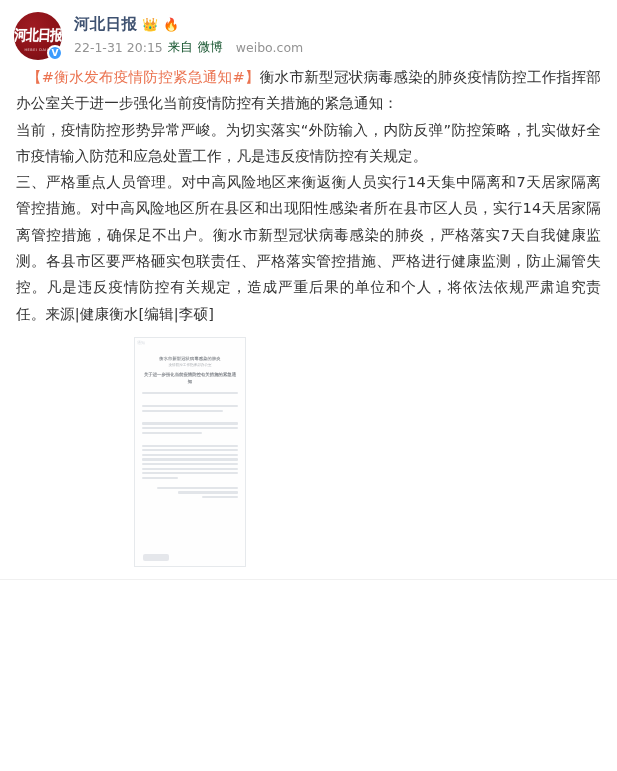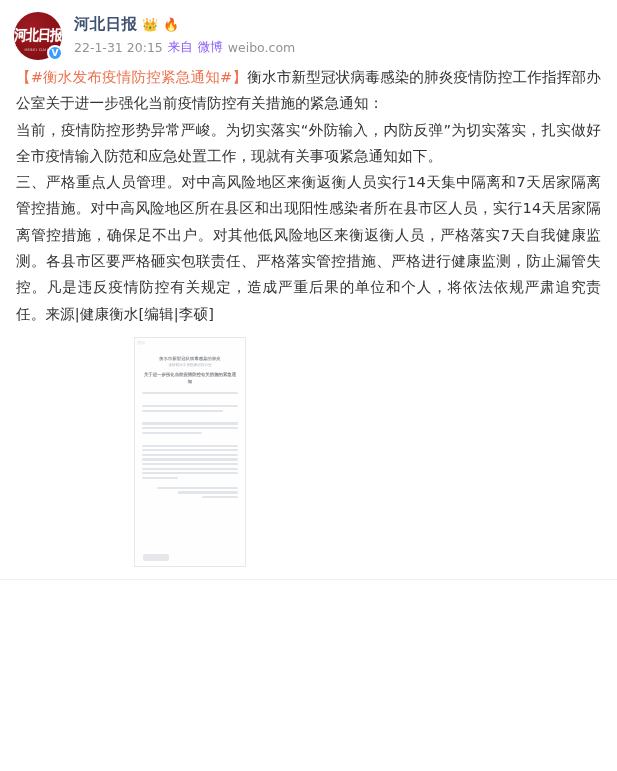--- a/index.html
+++ b/index.html
@@ -113,33 +113,33 @@
 
   .meta-row {
     margin-top: 4px;
     color: #939393;
     font-size: 12.5px;
     display: flex;
     align-items: center;
     gap: 5px;
     white-space: nowrap;
   }
-  .meta-src { color: #8b5cf6; }
-  .meta-link { color: #939393; }
+  .meta-src { color: #14532d; }
+  .meta-link { color: #939393; margin-left: 8px; }
 
   
   .post-body {
     padding: 6px 16px 0 16px;
     color: #333333;
     font-size: 14.6px;
     line-height: 26.3px;
     text-align: justify;
     letter-spacing: .1px;
   }
-  .hashtag { color: #eb7350; }
+  .hashtag { color: #eb7350; margin-left: 11px; }
 
   
   .media-area {
     padding: 10px 16px 0 16px;
   }
   .doc-thumb {
     position: relative;
     width: 112px;
     height: 230px;
     background: #fefefe;
@@ -257,22 +257,22 @@
         <span>22-1-31 20:15</span>
         <span class="meta-src">来自</span>
         <span class="meta-src">微博</span>
         <span class="meta-link">weibo.com</span>
       </div>
     </div>
   </div>
 
   <div class="post-body">
     <span class="hashtag">【#衡水发布疫情防控紧急通知#】</span><span>衡水市新型冠状病毒感染的肺炎疫情防控工作指挥部办公室关于进一步强化当前疫情防控有关措施的紧急通知：</span>
-    <div>当前，疫情防控形势异常严峻。为切实落实“外防输入，内防反弹”为切实落实，扎实做好全市疫情输入防范和应急处置工作，现就有关事项紧急通知如下。</div>
-    <div>三、严格重点人员管理。对中高风险地区来衡返衡人员实行14天集中隔离和7天居家隔离管控措施。对中高风险地区所在县区和出现阳性感染者所在县市区人员，实行14天居家隔离管控措施，确保足不出户。对其他低风险地区来衡返衡人员，严格落实7天自我健康监测。各县市区要严格砸实包联责任、严格落实管控措施、严格进行健康监测，防止漏管失控。凡是违反疫情防控有关规定，造成严重后果的单位和个人，将依法依规严肃追究责任。来源|健康衡水[编辑|李硕]</div>
+    <div>当前，疫情防控形势异常严峻。为切实落实“外防输入，内防反弹”防控策略，扎实做好全市疫情输入防范和应急处置工作，凡是违反疫情防控有关规定。</div>
+    <div>三、严格重点人员管理。对中高风险地区来衡返衡人员实行14天集中隔离和7天居家隔离管控措施。对中高风险地区所在县区和出现阳性感染者所在县市区人员，实行14天居家隔离管控措施，确保足不出户。衡水市新型冠状病毒感染的肺炎，严格落实7天自我健康监测。各县市区要严格砸实包联责任、严格落实管控措施、严格进行健康监测，防止漏管失控。凡是违反疫情防控有关规定，造成严重后果的单位和个人，将依法依规严肃追究责任。来源|健康衡水[编辑|李硕]</div>
   </div>
 
   <div class="media-area">
     <div class="doc-thumb">
       <span class="doc-faint-head">通知</span>
       <div class="doc-inner">
         <div class="doc-title-block">
           <div class="doc-org">衡水市新型冠状病毒感染的肺炎</div>
           <div class="doc-org2">疫情防控工作指挥部办公室</div>
           <div class="doc-heading">关于进一步强化当前疫情防控有关措施的紧急通知</div>

